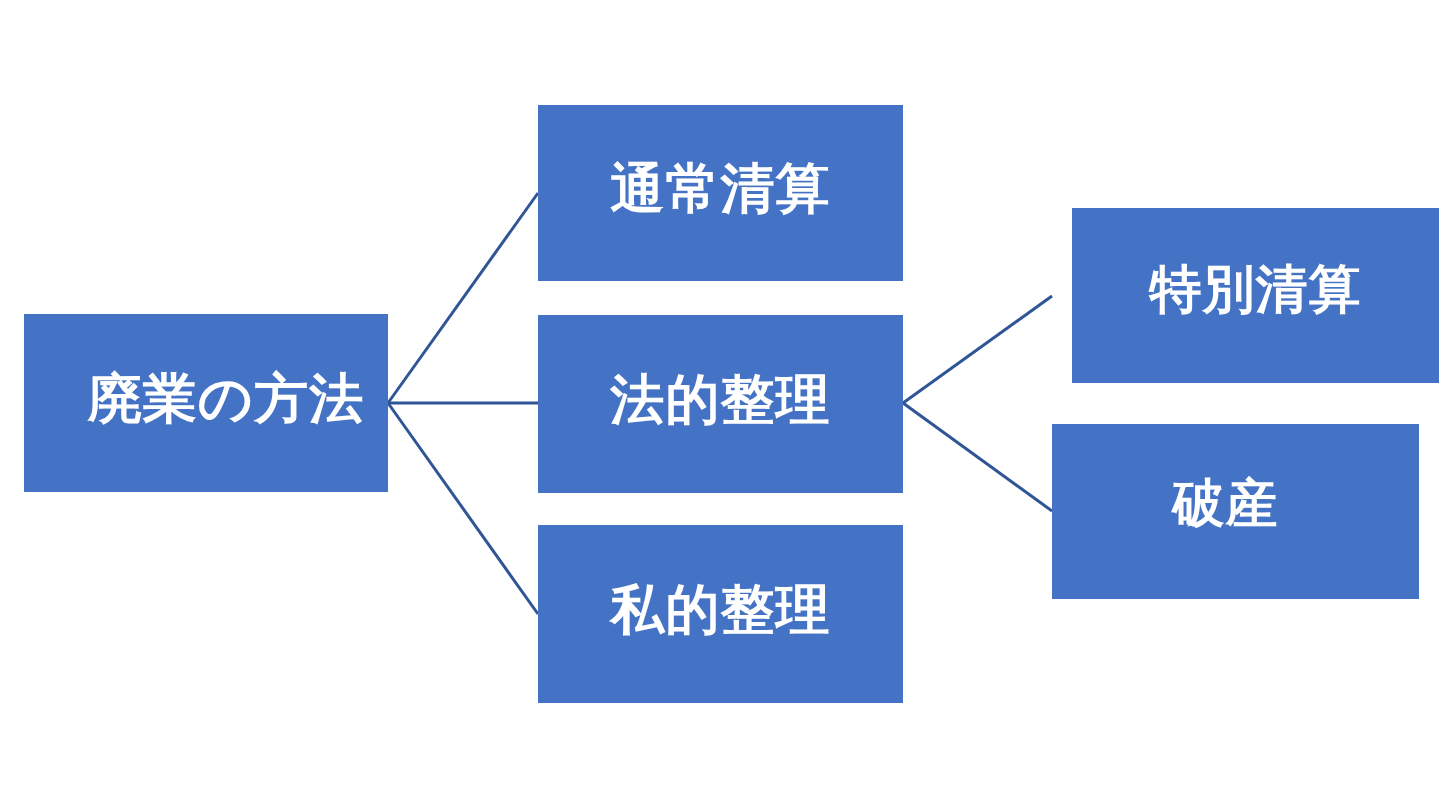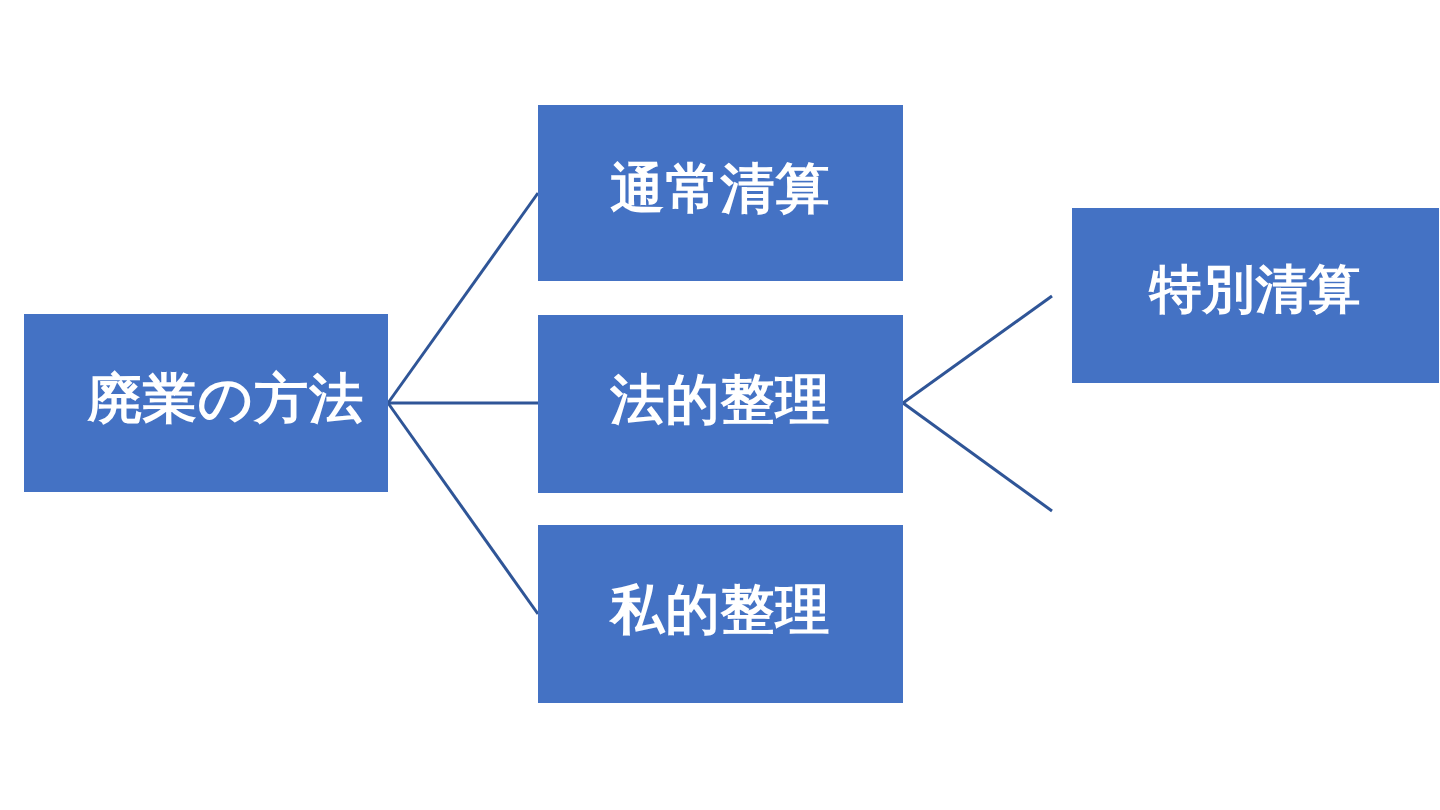--- a/index.html
+++ b/index.html
@@ -107,14 +107,17 @@
   </div>
 
   <div class="node" id="node-legal-arrangement" style="left: 538px; top: 315px; width: 365px; height: 178px; background: rgb(68, 114, 196); color: rgb(255, 255, 255);">
     <span class="node-label">法的整理</span>
   </div>
 
   <div class="node" id="node-special-liquidation" style="left: 1052px; top: 208px; width: 367px; height: 175px; background: rgb(68, 114, 196); color: rgb(255, 255, 255);">
     <span class="node-label">特別清算</span>
   </div>
 
+  <div class="node" id="node-bankruptcy" style="left: 1052px; top: 424px; width: 367px; height: 175px; background: rgb(68, 114, 196); color: rgb(255, 255, 255);">
+    <span class="node-label">破産</span>
+  </div>
 
 </div>
 
 </body></html>

